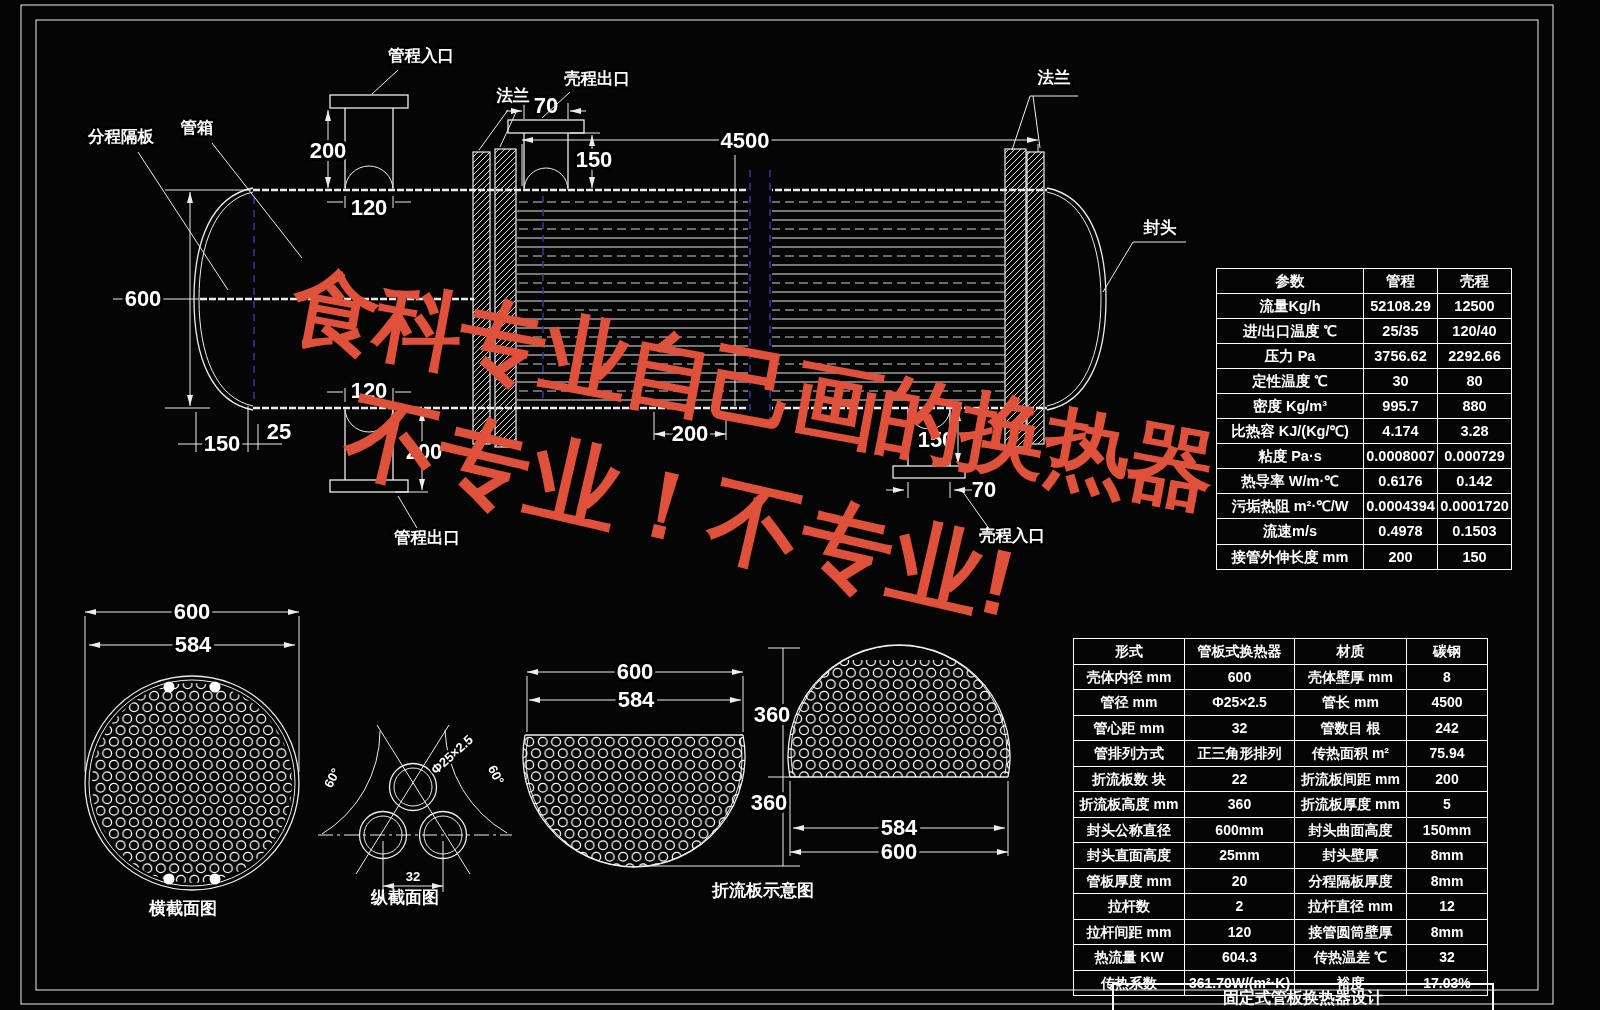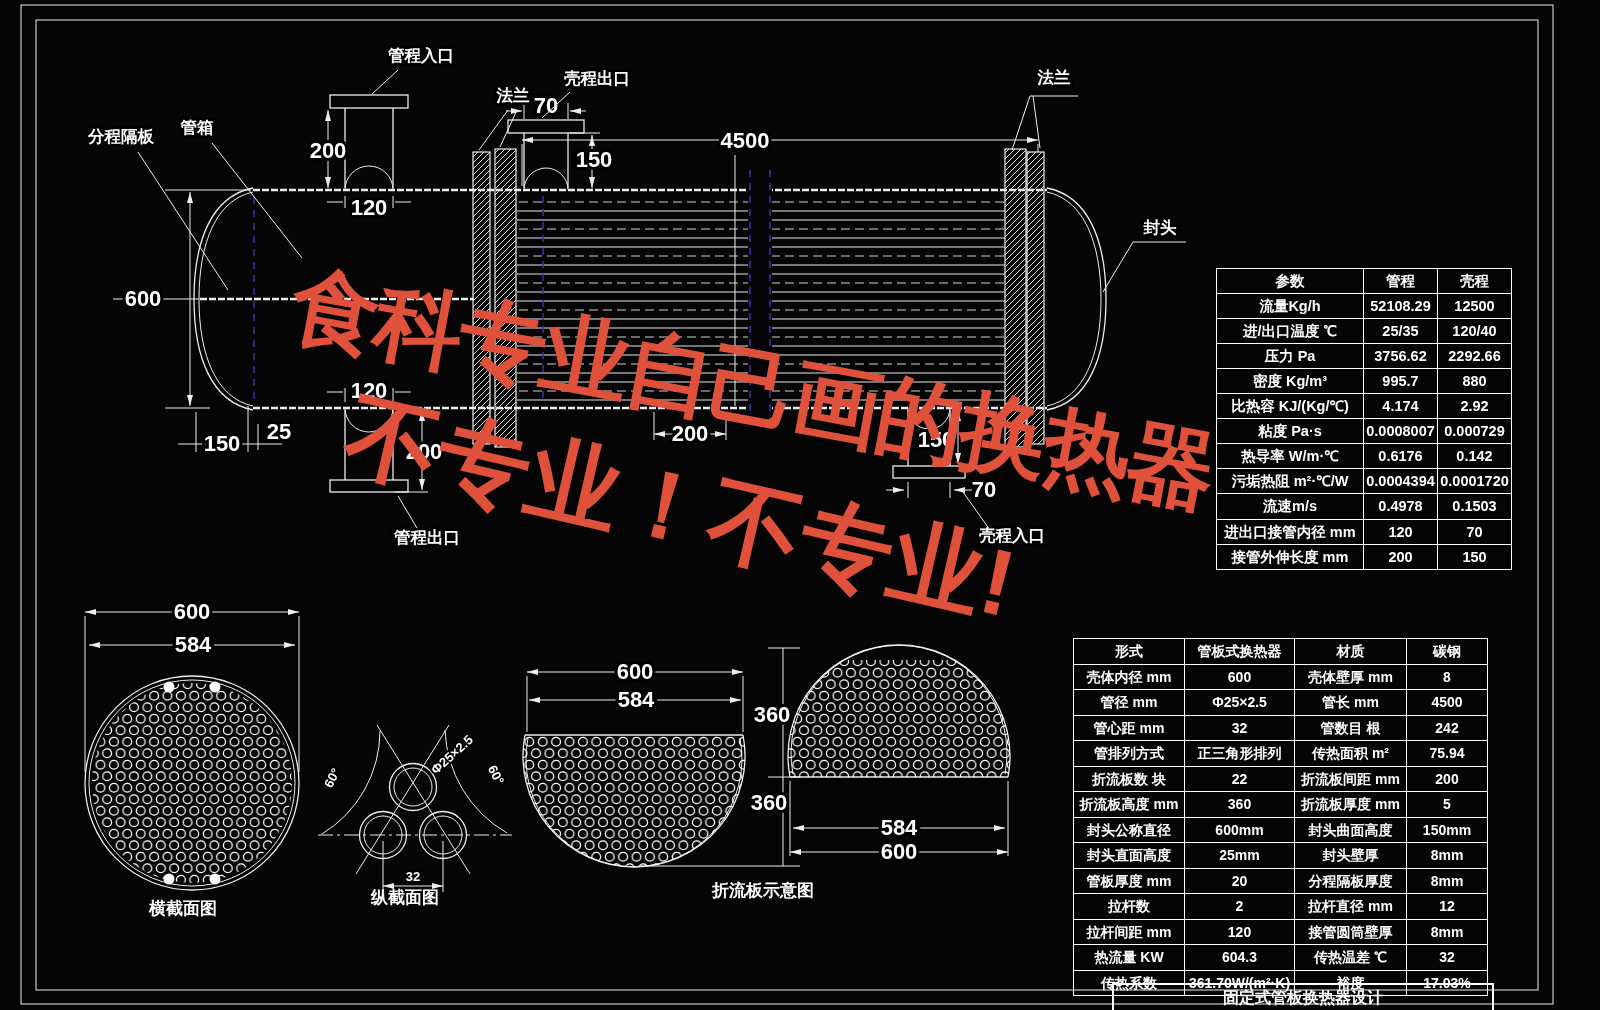--- a/index.html
+++ b/index.html
@@ -309,28 +309,33 @@
           <td style="width: 146px;">进/出口温度 ℃</td>
           <td style="width: 73px;">25/35</td>
           <td style="width: 73px;">120/40</td>
         </tr>
         <tr style="height: 25px;">
           <td style="width: 146px; margin-top: 40px;">压力 Pa</td>
           <td style="width: 73px;">3756.62</td>
           <td style="width: 73px;">2292.66</td>
         </tr>
         <tr style="height: 25px;">
+          <td style="width: 146px;">定性温度 ℃</td>
+          <td style="width: 73px;">30</td>
+          <td style="width: 73px;">80</td>
+        </tr>
+        <tr style="height: 25px;">
           <td style="width: 146px;">密度 Kg/m³</td>
           <td style="width: 73px;">995.7</td>
           <td style="width: 73px;">880</td>
         </tr>
         <tr style="height: 25px;">
           <td style="width: 146px;">比热容 KJ/(Kg/℃)</td>
           <td style="width: 73px;">4.174</td>
-          <td style="width: 73px;">2.92</td>
+          <td style="width: 73px;">3.28</td>
         </tr>
         <tr style="height: 25px;">
           <td style="width: 146px;">粘度 Pa·s</td>
           <td style="width: 73px;">0.0008007</td>
           <td style="width: 73px;">0.000729</td>
         </tr>
         <tr style="height: 25px;">
           <td style="width: 146px;">热导率 W/m·℃</td>
           <td style="width: 73px;">0.6176</td>
           <td style="width: 73px;">0.142</td>
@@ -339,25 +344,20 @@
           <td style="width: 146px; margin-left: 12px;">污垢热阻 m²·℃/W</td>
           <td style="width: 73px;">0.0004394</td>
           <td style="width: 73px;">0.0001720</td>
         </tr>
         <tr style="height: 26px;">
           <td style="width: 146px;">流速m/s</td>
           <td style="width: 73px;">0.4978</td>
           <td style="width: 73px;">0.1503</td>
         </tr>
         <tr style="height: 25px;">
-          <td style="width: 146px;">进出口接管内径 mm</td>
-          <td style="width: 73px;">120</td>
-          <td style="width: 73px;">70</td>
-        </tr>
-        <tr style="height: 25px;">
           <td style="width: 146px;">接管外伸长度 mm</td>
           <td style="width: 73px;">200</td>
           <td style="width: 73px;">150</td>
         </tr>
       </tbody>
 </table>
 
 <table class="cad" id="spec-table" style="left:1073px;top:638px;">
   <tbody>
         <tr style="height: 25.5px;">

